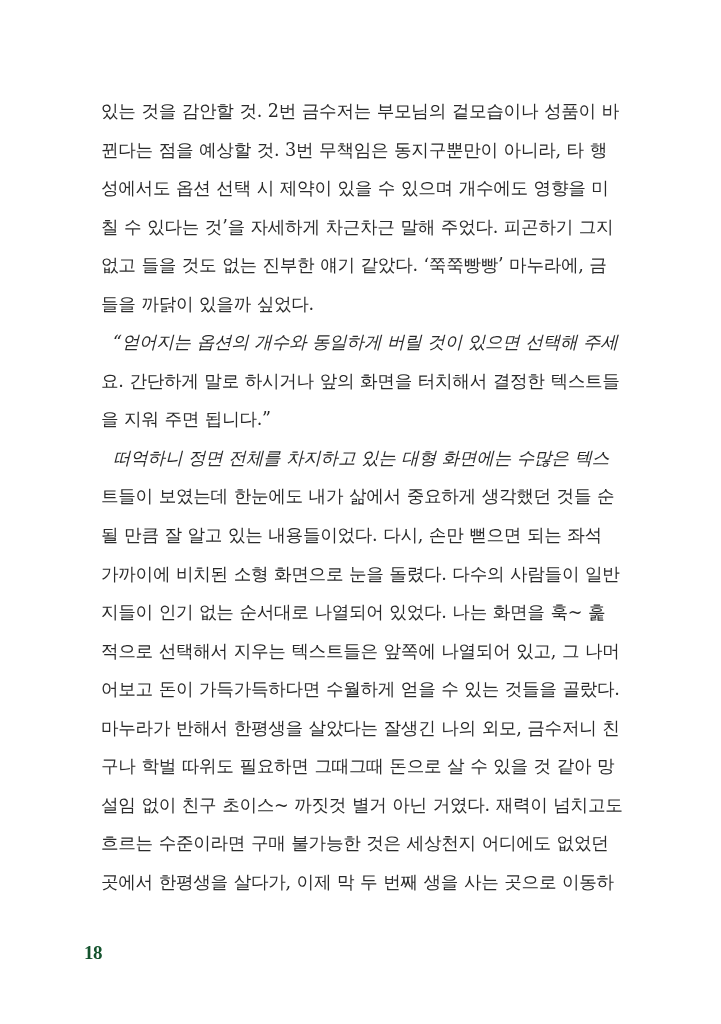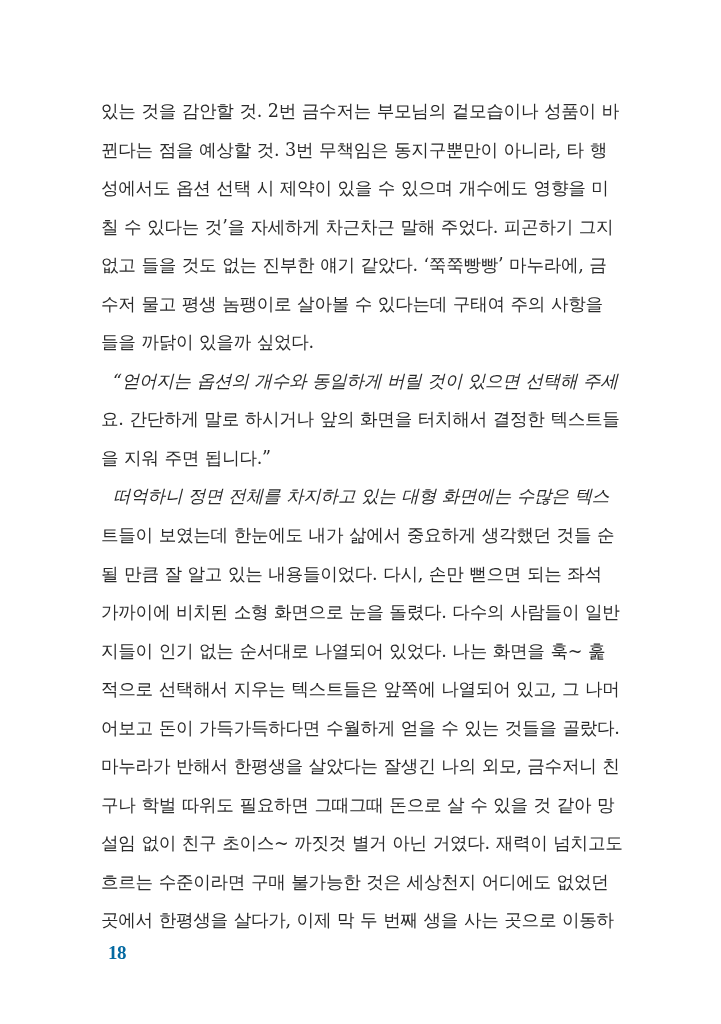--- a/index.html
+++ b/index.html
@@ -40,41 +40,40 @@
     }
     .line.last {
       text-align-last: left;
     }
     .line.indent {
       padding-left: 12px;
       font-style: italic;
     }
     .page-number {
       position: absolute;
-      left: 108px;
+      left: 84px;
       top: 942px;
       font-family: "Liberation Serif", "DejaVu Serif", serif;
       font-size: 19px;
       font-weight: bold;
-      color: #0369a1;
+      color: #14532d;
       letter-spacing: -0.5px;
     }
   </style>
 </head>
 <body>
 
 <div class="page">
   <div class="text-block">
 
     <div class="line">있는 것을 감안할 것. 2번 금수저는 부모님의 겉모습이나 성품이 바</div>
     <div class="line">뀐다는 점을 예상할 것. 3번 무책임은 동지구뿐만이 아니라, 타 행</div>
     <div class="line">성에서도 옵션 선택 시 제약이 있을 수 있으며 개수에도 영향을 미</div>
     <div class="line">칠 수 있다는 것’을 자세하게 차근차근 말해 주었다. 피곤하기 그지</div>
     <div class="line">없고 들을 것도 없는 진부한 얘기 같았다. ‘쭉쭉빵빵’ 마누라에, 금</div>
-    <div class="line">수저 물고 평생 놈팽이로 살아볼 수 있다는데 구태여 주의 사항을</div>
     <div class="line last">들을 까닭이 있을까 싶었다.</div>
 
     <div class="line indent">“얻어지는 옵션의 개수와 동일하게 버릴 것이 있으면 선택해 주세</div>
     <div class="line">요. 간단하게 말로 하시거나 앞의 화면을 터치해서 결정한 텍스트들</div>
     <div class="line last">을 지워 주면 됩니다.”</div>
 
     <div class="line indent">떠억하니 정면 전체를 차지하고 있는 대형 화면에는 수많은 텍스</div>
     <div class="line">트들이 보였는데 한눈에도 내가 삶에서 중요하게 생각했던 것들 순</div>
     <div class="line">될 만큼 잘 알고 있는 내용들이었다. 다시, 손만 뻗으면 되는 좌석</div>
     <div class="line">가까이에 비치된 소형 화면으로 눈을 돌렸다. 다수의 사람들이 일반</div>

